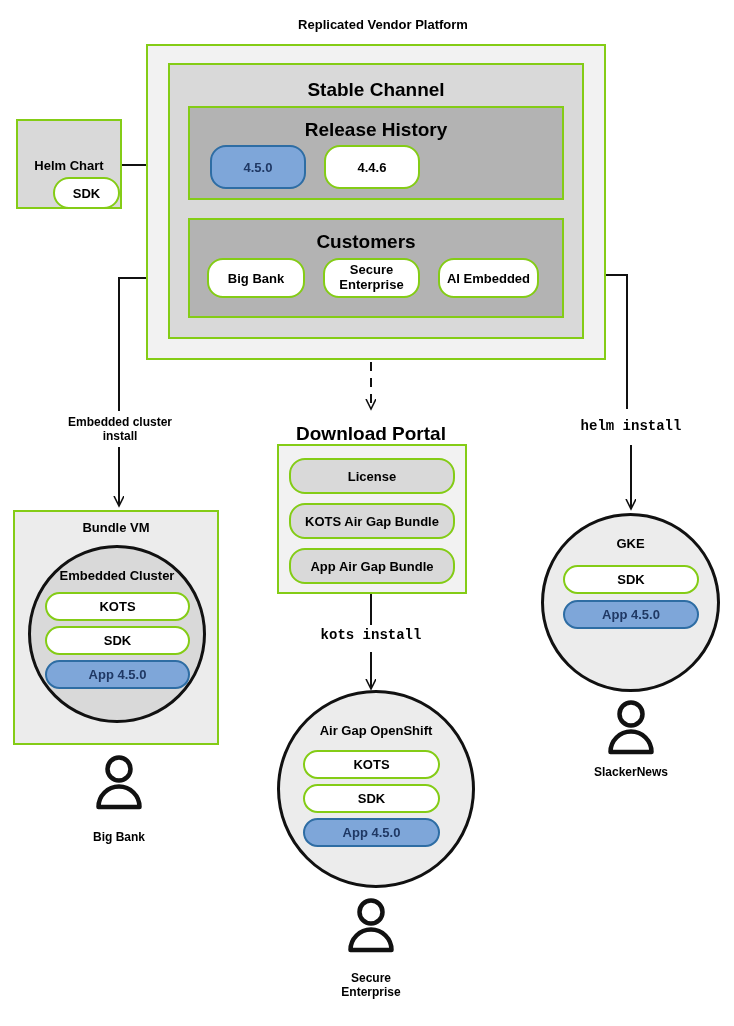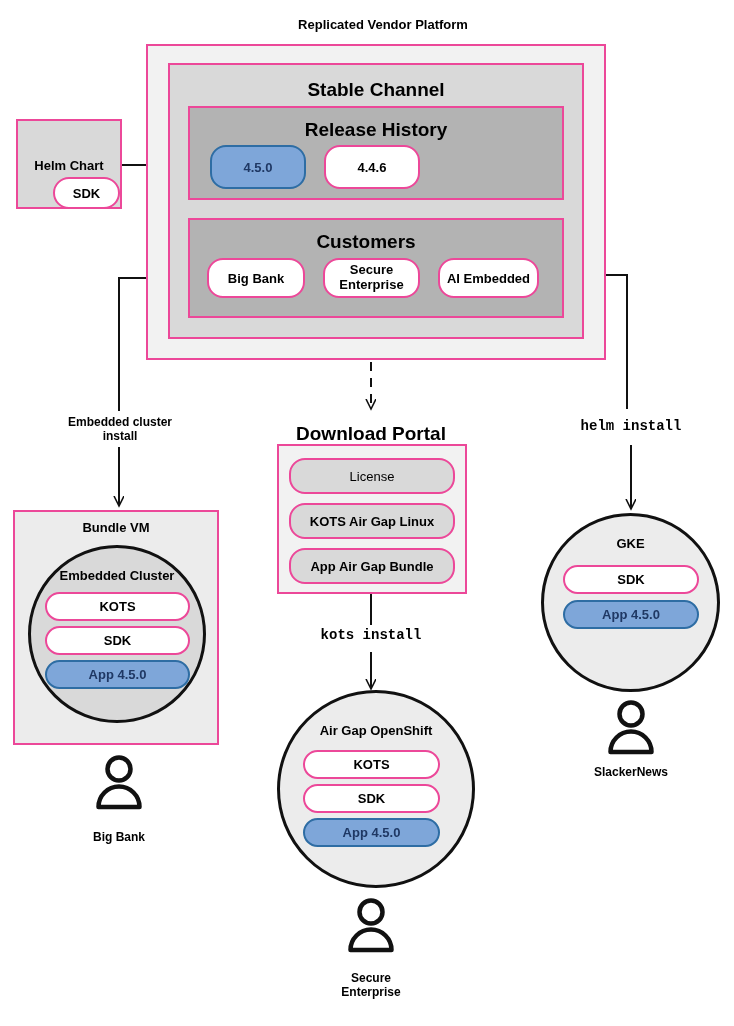--- a/index.html
+++ b/index.html
@@ -3,21 +3,21 @@
 <meta charset="utf-8">
 <style>
   html,body{margin:0;padding:0;background:#ffffff;}
   body{
     width:734px;height:1026px;position:relative;overflow:hidden;
     font-family:"Liberation Sans", sans-serif;
     color:#000000;
     -webkit-font-smoothing:antialiased;
   }
   .lbl{position:absolute;text-align:center;font-weight:bold;line-height:1.15;}
-  .box{position:absolute;box-sizing:border-box;border:2px solid #ec4899;}
+  .box{position:absolute;box-sizing:border-box;border:2px solid #84cc16;}
   .circ{position:absolute;box-sizing:border-box;border:3px solid #111111;border-radius:50%;}
   .ctr{display:flex;align-items:center;justify-content:center;text-align:center;border-radius:16px;}
 
   
   .f-outer{background:#F2F2F2;}
   .f-mid{background:#D9D9D9;}
   .f-inner{background:#B3B3B3;}
   .f-white{background:#FFFFFF;}
   .f-light{background:#ECECEC;}
   .f-gray{background:#D9D9D9;}
@@ -89,25 +89,25 @@
   <span>SDK</span>
 </div>
 
 <div class="lbl t-small" style="left:44px;top:416px;width:152px;white-space:pre-line;">Embedded cluster
 install</div>
 <div class="lbl t-mono" style="left:291px;top:627px;width:160px;">kots install</div>
 <div class="lbl t-mono" style="left:551px;top:418px;width:160px;">helm install</div>
 
 <div class="lbl t-sec" style="left:291px;top:423px;width:160px;">Download Portal</div>
 <div class="box f-outer" style="left:277px;top:444px;width:190px;height:150px;"></div>
-<div class="box ctr f-mid t-node" style="left:289px;top:458px;width:166px;height:36px;font-weight:normal;">
+<div class="box ctr f-mid t-node" style="left:289px;top:458px;width:166px;height:36px;font-weight:bold;">
   <span>License</span>
 </div>
 <div class="box ctr f-mid t-node" style="left:289px;top:503px;width:166px;height:36px;font-weight:bold;">
-  <span>KOTS Air Gap Linux</span>
+  <span>KOTS Air Gap Bundle</span>
 </div>
 <div class="box ctr f-mid t-node" style="left:289px;top:548px;width:166px;height:36px;font-weight:bold;">
   <span>App Air Gap Bundle</span>
 </div>
 
 <div class="box f-light" style="left:13px;top:510px;width:206px;height:235px;"></div>
 <div class="lbl t-node" style="left:13px;top:521px;width:206px;">Bundle VM</div>
 <div class="circ f-gray" style="left:28px;top:545px;width:178px;height:178px;"></div>
 <div class="lbl t-node" style="left:28px;top:569px;width:178px;">Embedded Cluster</div>
 <div class="box ctr f-white t-node" style="left:45px;top:592px;width:145px;height:29px;font-weight:bold;">

